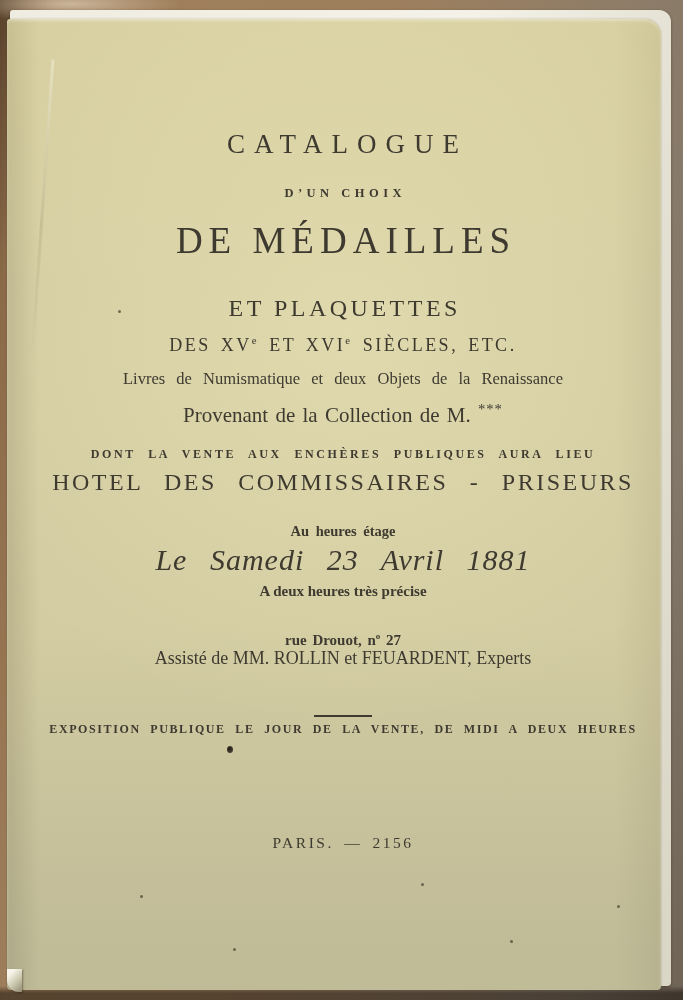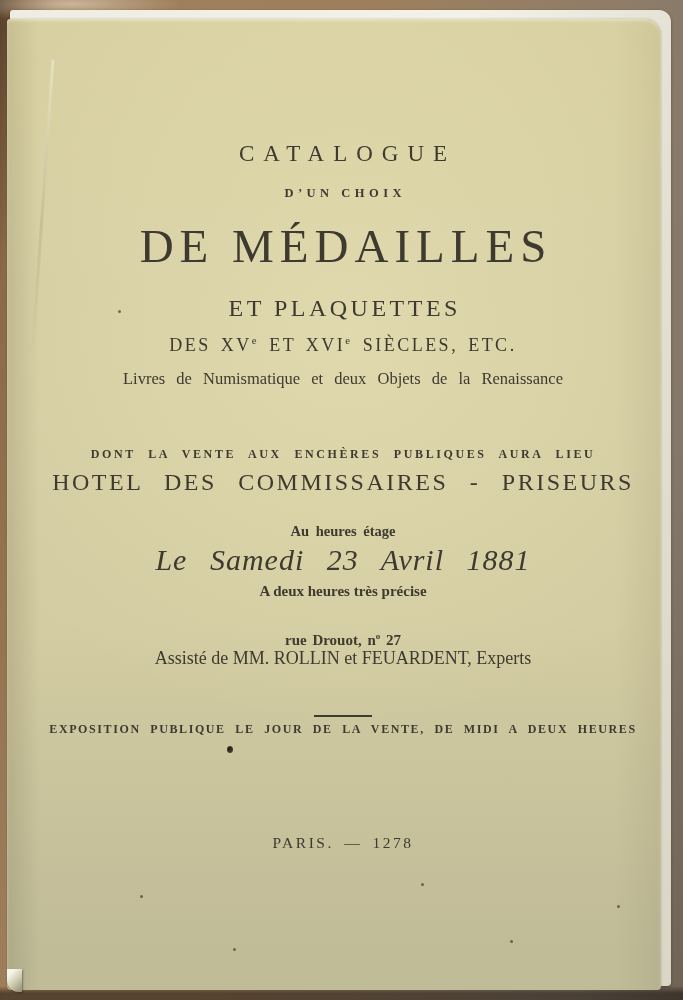--- a/index.html
+++ b/index.html
@@ -40,23 +40,23 @@
     box-shadow:inset 0 2px 3px rgba(255,255,250,.35), 0 0 2px rgba(60,45,25,.3);}
 
   .crease{position:absolute;left:34px;top:40px;width:3px;height:300px;
     background:linear-gradient(to bottom, rgba(255,255,244,.35),
       rgba(115,105,75,.16) 55%, transparent);
     transform:rotate(4deg);border-radius:2px;}
 
   .content{position:absolute;left:18px;right:0;top:0;bottom:0;}
   .line{position:absolute;left:0;right:0;text-align:center;white-space:nowrap;}
 
-  .catalogue{top:122px;font-size:23px;letter-spacing:9px;text-indent:9px;}
+  .catalogue{top:110px;font-size:27px;letter-spacing:9px;text-indent:9px;}
   .dun-choix{top:167px;font-size:12.5px;font-weight:700;letter-spacing:4.5px;text-indent:4.5px;}
-  .de-medailles{top:200px;font-size:47px;letter-spacing:6px;text-indent:6px;}
+  .de-medailles{top:200px;font-size:37px;letter-spacing:6px;text-indent:6px;}
   .et-plaquettes{top:276px;font-size:24px;letter-spacing:3.5px;text-indent:3.5px;}
   .siecles{top:316px;font-size:18px;letter-spacing:2.5px;word-spacing:3px;}
   .livres{top:350px;font-size:16.5px;word-spacing:7px;}
   .provenant{top:382px;font-size:21px;word-spacing:2px;}
   .dont{top:428px;font-size:12px;font-weight:700;letter-spacing:2.6px;word-spacing:7px;}
   .hotel{top:450px;font-size:24px;letter-spacing:2.5px;word-spacing:13px;}
   .salle{top:482px;font-size:16px;font-weight:600;letter-spacing:1.2px;}
   .etage{top:504px;font-size:14.5px;font-weight:700;word-spacing:3px;}
   .date{top:524px;font-size:30px;font-style:italic;word-spacing:14px;letter-spacing:1px;}
   .heures{top:564px;font-size:15px;font-weight:700;}
@@ -97,20 +97,21 @@
       <div class="line dun-choix">D’UN CHOIX</div>
 
       <div class="line de-medailles">DE MÉDAILLES</div>
 
       <div class="line siecles"><span>DES XV</span><sup>e</sup><span> ET XVI</span><sup>e</sup><span> SIÈCLES, ETC.</span></div>
 
       <div class="line et-plaquettes">ET PLAQUETTES</div>
 
       <div class="line livres">Livres de Numismatique et deux Objets de la Renaissance</div>
 
+      <div class="line provenant"><span>Provenant de la Collection de M. </span><span class="stars">***</span></div>
 
       <div class="line dont">DONT LA VENTE AUX ENCHÈRES PUBLIQUES AURA LIEU</div>
 
       <div class="line hotel">HOTEL DES COMMISSAIRES - PRISEURS</div>
 
 
       <div class="line etage">Au heures étage</div>
 
       <div class="line date">Le Samedi 23 Avril 1881</div>
 
@@ -119,21 +120,21 @@
 
       <div class="line rue27"><span>rue Drouot, n</span><sup>o</sup><span> 27</span></div>
 
       <div class="line assiste">Assisté de MM. ROLLIN et FEUARDENT, Experts</div>
 
 
       <div class="line rule"><span></span></div>
 
       <div class="line exposition">EXPOSITION PUBLIQUE LE JOUR DE LA VENTE, DE MIDI A DEUX HEURES</div>
 
-      <div class="line paris">PARIS. — 1278</div>
+      <div class="line paris">PARIS. — 2156</div>
     </div>
 
     <div class="hole"></div>
     <div class="curl"></div>
 
     <div class="speck" style="left:111px;top:291px;"></div>
     <div class="speck" style="left:133px;top:876px;"></div>
     <div class="speck" style="left:610px;top:886px;"></div>
     <div class="speck" style="left:226px;top:929px;"></div>
     <div class="speck" style="left:503px;top:921px;"></div>

